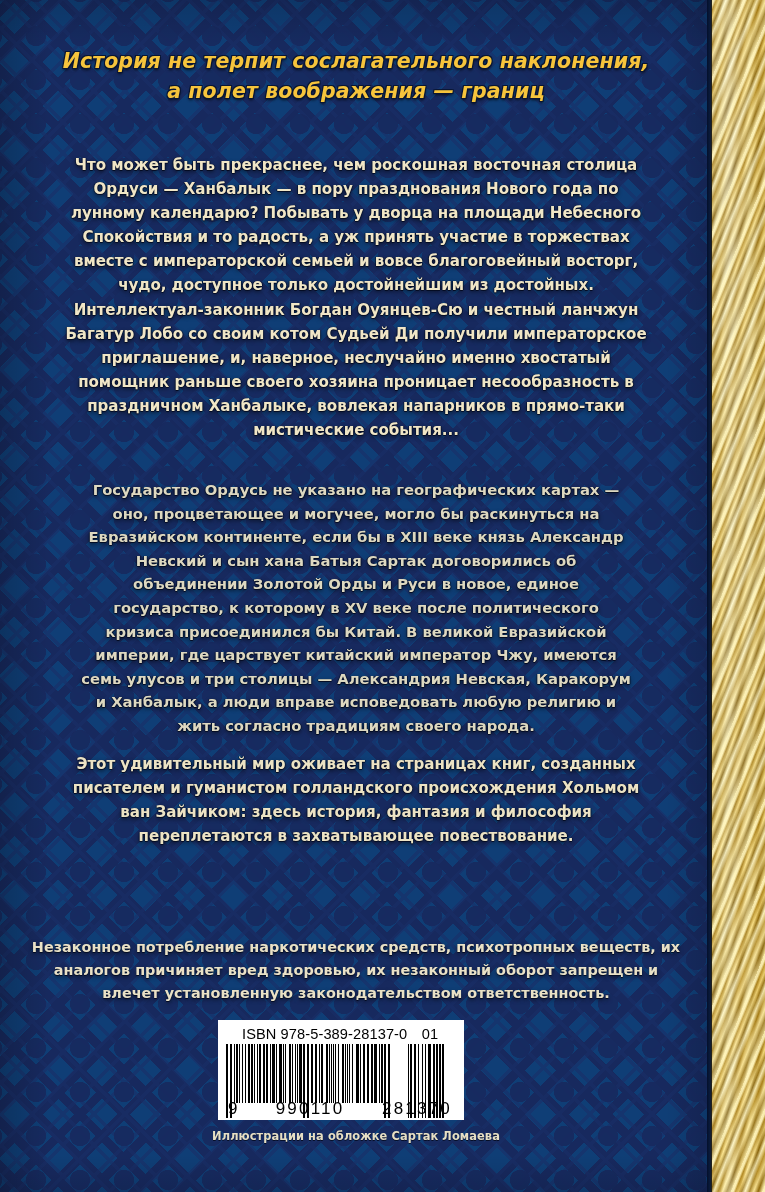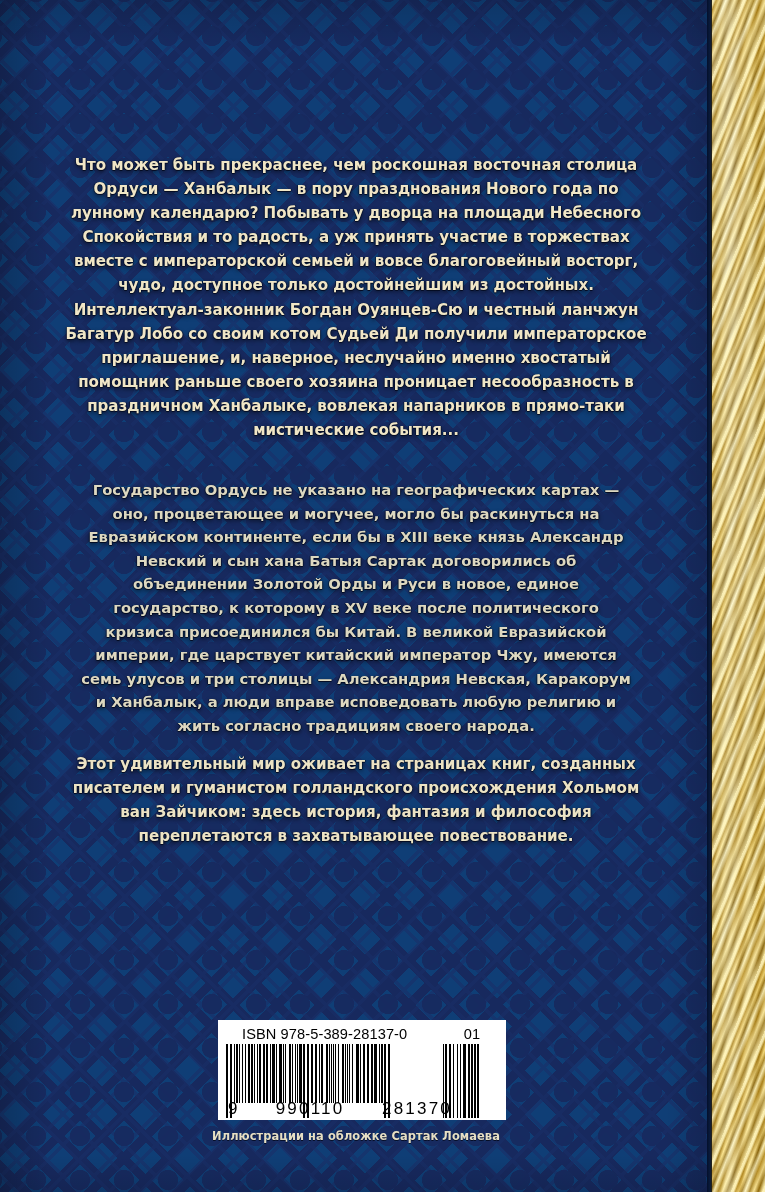--- a/index.html
+++ b/index.html
@@ -174,21 +174,21 @@
     text-align:center;
     text-shadow:
       0 1px 0 rgba(4,12,34,.95),
       0 2px 4px rgba(0,0,0,.6);
   }
 
   
   #barcode-panel {
     position:absolute;
     left:218px; top:1020px;
-    width:288px; height:100px;
+    width:246px; height:100px;
     background:#ffffff;
     padding:5px 8px 3px 8px;
   }
   #barcode-top {
     display:flex;
     align-items:flex-end;
     justify-content:space-between;
     padding:0 4px 0 16px;
     height:17px;
   }
@@ -269,27 +269,29 @@
     <div class="tile lat2"></div>
     <div class="tile diamonds"></div>
     <div class="tile shade"></div>
   </div>
 
   <div id="spine-divider"></div>
   <div id="spine"></div>
 
   <div id="content">
 
+    <div id="headline" class="centered">История не терпит сослагательного наклонения,<br>а полет воображения — границ</div>
 
     <div id="para-1" class="para centered">Что может быть прекраснее, чем роскошная восточная столица Ордуси — Ханбалык — в пору празднования Нового года по лунному календарю? Побывать у дворца на площади Небесного Спокойствия и то радость, а уж принять участие в торжествах вместе с императорской семьей и вовсе благоговейный восторг, чудо, доступное только достойнейшим из достойных. Интеллектуал-законник Богдан Оуянцев-Сю и честный ланчжун Багатур Лобо со своим котом Судьей Ди получили императорское приглашение, и, наверное, неслучайно именно хвостатый помощник раньше своего хозяина проницает несообразность в праздничном Ханбалыке, вовлекая напарников в прямо-таки мистические события...</div>
 
     <div id="para-2" class="para centered">Государство Ордусь не указано на географических картах — оно, процветающее и могучее, могло бы раскинуться на Евразийском континенте, если бы в XIII веке князь Александр Невский и сын хана Батыя Сартак договорились об объединении Золотой Орды и Руси в новое, единое государство, к которому в XV веке после политического кризиса присоединился бы Китай. В великой Евразийской империи, где царствует китайский император Чжу, имеются семь улусов и три столицы — Александрия Невская, Каракорум и Ханбалык, а люди вправе исповедовать любую религию и жить согласно традициям своего народа.</div>
 
     <div id="para-3" class="para centered">Этот удивительный мир оживает на страницах книг, созданных писателем и гуманистом голландского происхождения Хольмом ван Зайчиком: здесь история, фантазия и философия переплетаются в захватывающее повествование.</div>
 
+    <div id="disclaimer">Незаконное потребление наркотических средств, психотропных веществ, их аналогов причиняет вред здоровью, их незаконный оборот запрещен и влечет установленную законодательством ответственность.</div>
 
     <div id="barcode-panel">
       <div id="barcode-top">
         <span id="isbn-text">ISBN  978-5-389-28137-0</span>
         <span id="addon-text">01</span>
       </div>
       <div id="barcode-body">
         <div class="bars" id="bars-main">
             <span style="width:2px;height:74px;margin-right:2px;"></span>
             <span style="width:2px;height:74px;margin-right:2px;"></span>

